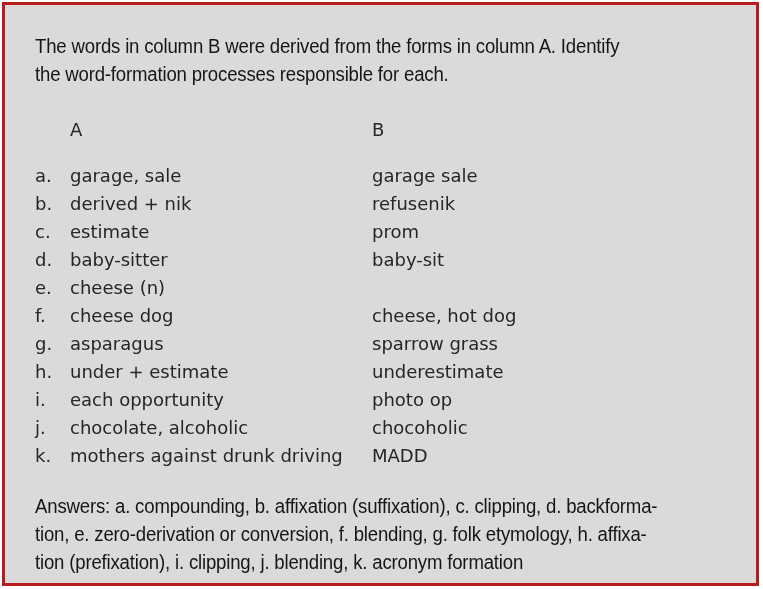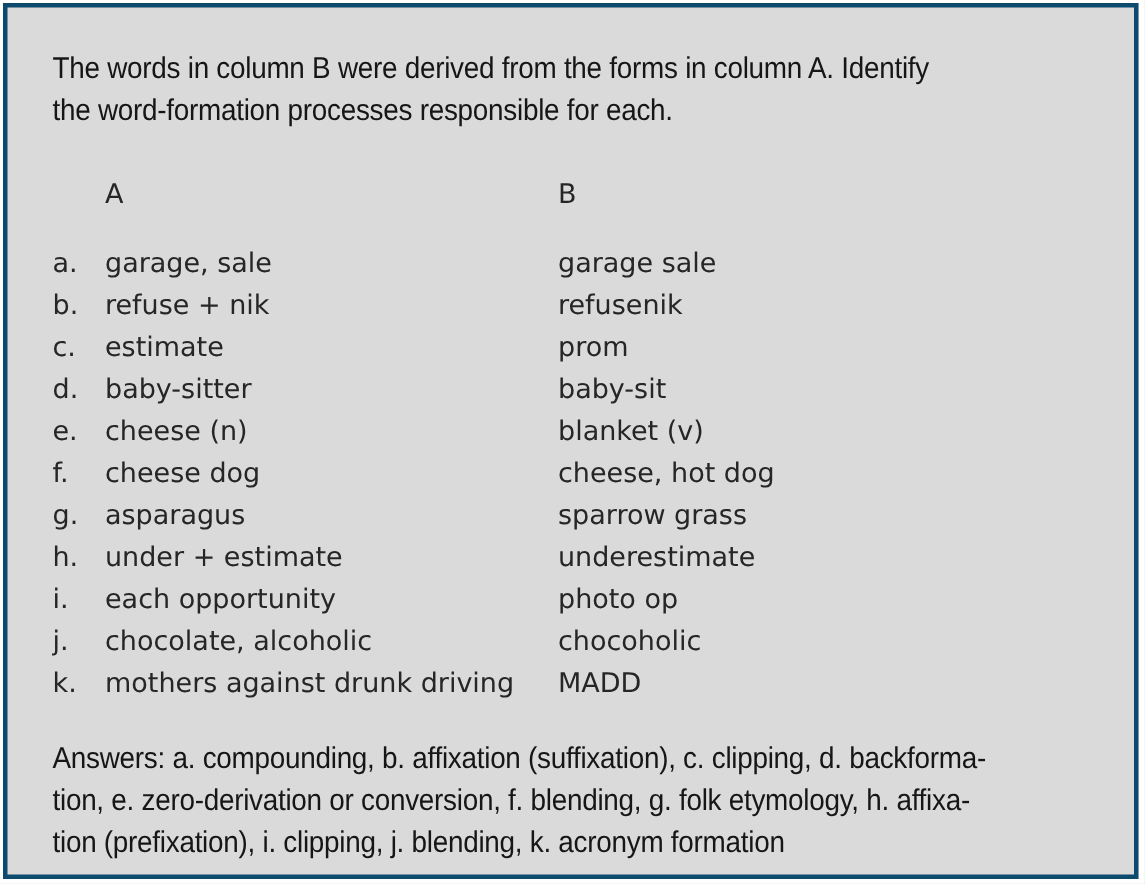--- a/index.html
+++ b/index.html
@@ -11,21 +11,21 @@
     overflow: hidden;
     font-family: "Liberation Sans", sans-serif;
   }
   .frame {
     position: absolute;
     left: 2px;
     top: 2px;
     width: 757px;
     height: 584px;
     box-sizing: border-box;
-    border: 3px solid #0c4a6e;
+    border: 3px solid #b91c1c;
     background: #dadada;
     padding: 27px 22px 0 30px;
   }
   .line {
     display: block;
     white-space: nowrap;
   }
   .condensed {
     margin: 0;
     font-size: 20px;
@@ -75,37 +75,36 @@
       <span class="cell">B</span>
     </div>
 
     <div class="trow">
       <span class="cell">a.</span>
       <span class="cell">garage, sale</span>
       <span class="cell">garage sale</span>
     </div>
     <div class="trow">
       <span class="cell">b.</span>
-      <span class="cell">refuse + nik</span>
+      <span class="cell">derived + nik</span>
       <span class="cell">refusenik</span>
     </div>
     <div class="trow">
       <span class="cell">c.</span>
       <span class="cell">estimate</span>
       <span class="cell">prom</span>
     </div>
     <div class="trow">
       <span class="cell">d.</span>
       <span class="cell">baby-sitter</span>
       <span class="cell">baby-sit</span>
     </div>
     <div class="trow">
       <span class="cell">e.</span>
       <span class="cell">cheese (n)</span>
-      <span class="cell">blanket (v)</span>
     </div>
     <div class="trow">
       <span class="cell">f.</span>
       <span class="cell">cheese dog</span>
       <span class="cell">cheese, hot dog</span>
     </div>
     <div class="trow">
       <span class="cell">g.</span>
       <span class="cell">asparagus</span>
       <span class="cell">sparrow grass</span>

